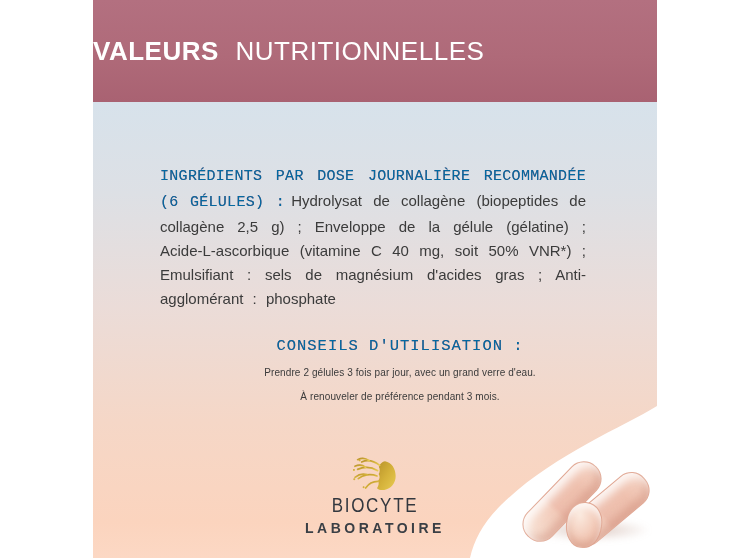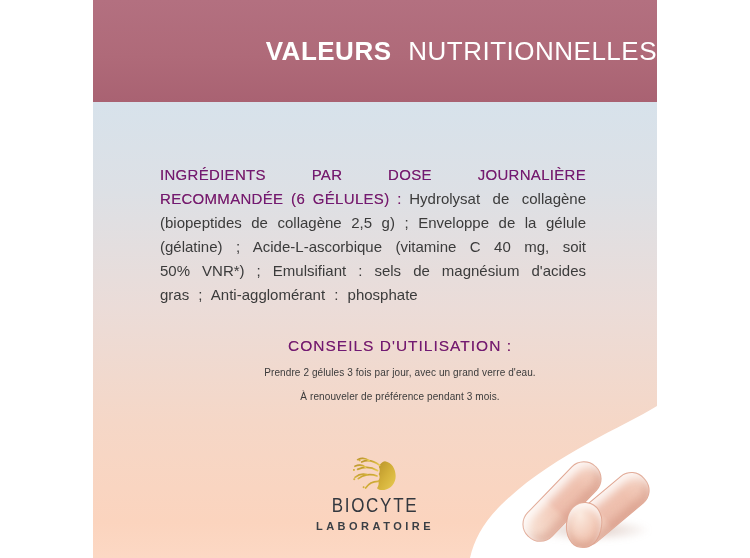--- a/index.html
+++ b/index.html
@@ -6,51 +6,51 @@
   body{
     width:750px;height:558px;background:#ffffff;overflow:hidden;
     font-family:"Liberation Sans",sans-serif;position:relative;
   }
   .card{
     position:relative;width:564px;height:558px;margin:0 auto;overflow:hidden;background:#fff;
   }
   .banner{
     position:absolute;top:0;left:0;width:564px;height:102px;
     background:linear-gradient(180deg,#b37080 0%,#af6a79 55%,#a96272 100%);
-    display:flex;align-items:center;justify-content:flex-end;
+    display:flex;align-items:center;justify-content:flex-start;
   }
   .banner-title{color:#ffffff;font-size:26px;letter-spacing:.5px;white-space:nowrap;}
   .banner-title .bold{font-weight:700;}
   .banner-title .light{font-weight:400;margin-left:9px;}
   .gradient-body{
     position:absolute;top:102px;left:0;width:564px;height:456px;
     background:linear-gradient(180deg,#d7e2eb 0%,#dde0e5 20%,#ebdcd8 45%,#f5d7c7 70%,#fbd4be 92%,#fcd8c4 100%);
   }
   .ingredients{
     position:absolute;left:67px;top:148px;width:426px;
     font-size:15px;line-height:24px;text-align:justify;color:#3b3b3b;
   }
   .accent{
-    color:#701a75;text-shadow:0 0 .6px #b15e72;letter-spacing:.3px;
+    color:#0369a1;text-shadow:0 0 .6px #b15e72;letter-spacing:.3px;font-family:Liberation Mono, monospace;
   }
   .ingredients .body-run{word-spacing:5px;}
   .usage{position:absolute;left:67px;top:337px;width:480px;color:#3b3b3b;text-align:center;}
   .usage-heading{font-size:15.5px;letter-spacing:1px;margin-bottom:6px;}
   .usage-line{font-size:10px;line-height:24px;white-space:nowrap;letter-spacing:.1px;}
   .white-blob{position:absolute;left:0;top:0;width:564px;height:558px;pointer-events:none;}
   .logo{position:absolute;left:0;top:0;width:564px;}
   .emblem{position:absolute;left:250px;top:456px;width:64px;height:40px;}
   .brand-name{
     position:absolute;left:0;top:494px;width:564px;text-align:center;
     font-size:20px;letter-spacing:2px;color:#33383f;
     transform:scaleX(.85);transform-origin:center;white-space:nowrap;
   }
   .brand-sub{
     position:absolute;left:0;top:520px;width:564px;text-align:center;
-    font-size:11px;font-weight:700;letter-spacing:3.5px;color:#3a3f45;white-space:nowrap;
+    font-size:14px;font-weight:700;letter-spacing:3.5px;color:#3a3f45;white-space:nowrap;
   }
   .capsules{position:absolute;left:0;top:0;width:564px;height:558px;}
   .capsule-shadow{
     position:absolute;left:418px;top:515px;width:160px;height:30px;border-radius:50%;
     background:radial-gradient(closest-side,rgba(167,116,96,.40),rgba(167,116,96,0) 75%);
     filter:blur(3px);
   }
   .capsule{
     position:absolute;border-radius:17px;border:1px solid rgba(216,154,133,.65);
     background:linear-gradient(to right,#f8e3d6 0%,#f3cdbc 36%,#eebfae 42%,#efc1af 72%,#f5d2c2 100%);

